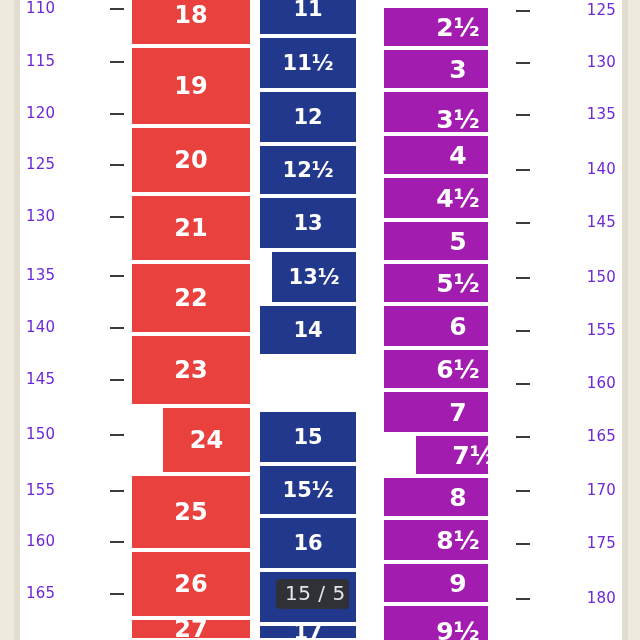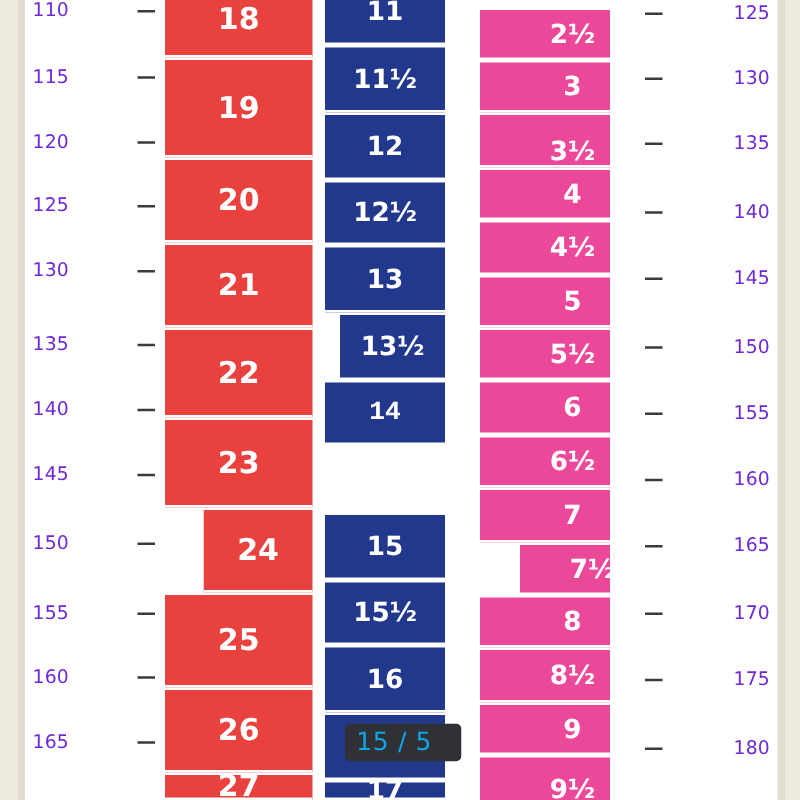--- a/index.html
+++ b/index.html
@@ -80,32 +80,32 @@
     align-items: center;
     justify-content: center;
     color: #ffffff;
     font-weight: bold;
     font-family: "DejaVu Sans", sans-serif;
     box-sizing: border-box;
     border-bottom: 2px solid #ffffff;
   }
   .band-col.eu .band { background: #e8413e; font-size: 24px; }
   .band-col.uk .band { background: #22388c; font-size: 21px; }
-  .band-col.us .band { background: #ec4899; font-size: 21px; padding-left: 44px; }
+  .band-col.us .band { background: #a21caf; font-size: 25px; padding-left: 44px; }
 
   .band-label { line-height: 1; }
 
   
   #selection {
     position: absolute;
     background: #2f3136;
-    color: #0ea5e9;
+    color: #e5e5e5;
     font-size: 20px;
     font-family: "DejaVu Sans", sans-serif;
-    padding: 2px 23px 4px 9px;
+    padding: 2px 3px 4px 9px;
     border-radius: 4px;
     z-index: 30;
     letter-spacing: 0.5px;
   }
 </style>
 </head>
 <body>
 
 <div id="page">
 
@@ -185,21 +185,21 @@
       </div>
       <div class="band" style="top: 146px; height: 50px;">
         <span class="band-label">12½</span>
       </div>
       <div class="band" style="top: 198px; height: 52px;">
         <span class="band-label">13</span>
       </div>
       <div class="band" style="top: 252px; height: 52px; margin-left: 12px;">
         <span class="band-label">13½</span>
       </div>
-      <div class="band" style="top: 306px; height: 50px; font-family: Liberation Mono, monospace;">
+      <div class="band" style="top: 306px; height: 50px;">
         <span class="band-label">14</span>
       </div>
       <div class="band" style="top: 412px; height: 52px;">
         <span class="band-label">15</span>
       </div>
       <div class="band" style="top: 466px; height: 50px;">
         <span class="band-label">15½</span>
       </div>
       <div class="band" style="top: 518px; height: 52px;">
         <span class="band-label">16</span>

